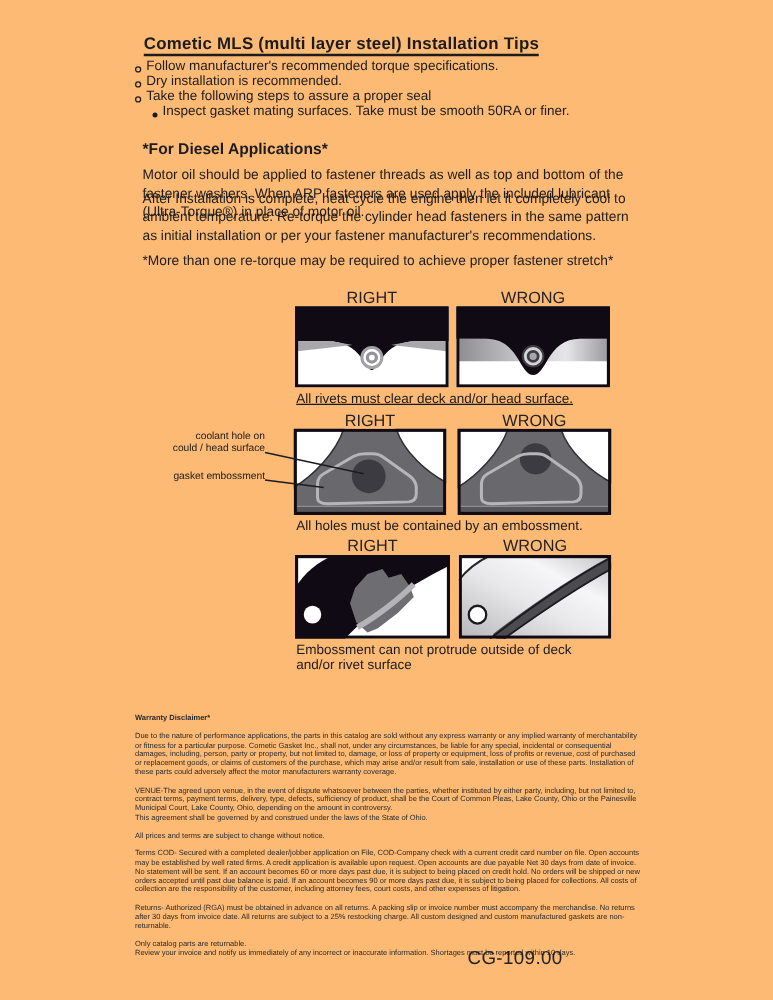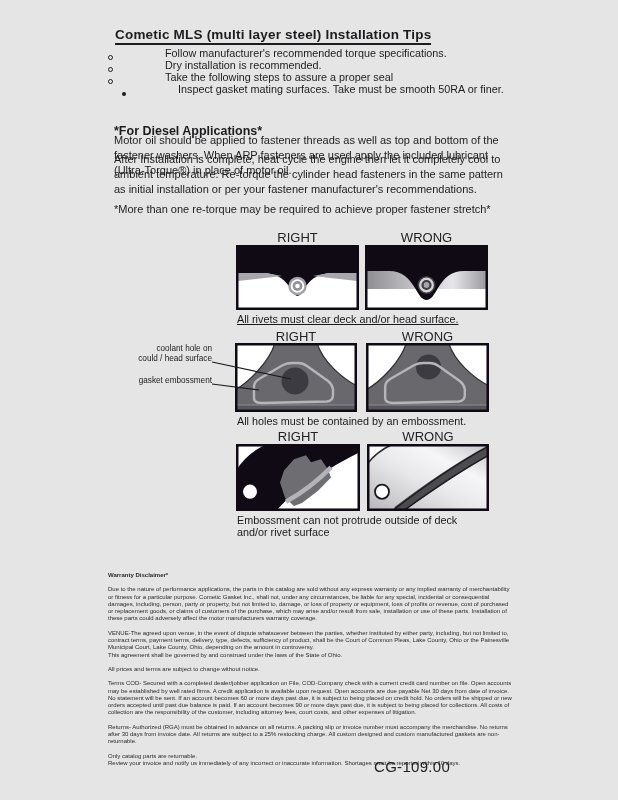--- a/index.html
+++ b/index.html
@@ -1,25 +1,25 @@
 <!DOCTYPE html>
 <html><head>
 <meta charset="utf-8">
 <style>
   html,body{margin:0;padding:0;background:#ffffff;}
-  .page{position:relative;width:618px;height:800px;background:#e5e5e5;
+  .page{position:relative;width:618px;height:800px;background:#fdba74;
         font-family:"Liberation Sans",sans-serif;color:#1c1c1e;overflow:hidden;}
   .title{position:absolute;left:115px;top:27px;font-size:13.5px;font-weight:bold;
          letter-spacing:.2px;border-bottom:2px solid #1c1c1e;padding-bottom:1px;}
   .bullets{position:absolute;left:108px;top:48px;width:420px;font-size:10.8px;line-height:11.9px;}
-  .brow{display:flex;align-items:flex-end;gap:48px;}
+  .brow{display:flex;align-items:center;}
   .brow.sub{margin-left:14px;}
   .mk-o{flex:none;width:3px;height:3px;border:1px solid #1c1c1e;border-radius:50%;margin:4px 4px 0 0;}
   .mk-f{flex:none;width:4px;height:4px;background:#1c1c1e;border-radius:50%;margin:4px 4px 0 0;}
-  .diesel-h{position:absolute;left:114px;top:124px;font-size:12.5px;font-weight:bold;}
+  .diesel-h{position:absolute;left:114px;top:112px;font-size:12.5px;font-weight:bold;}
   .para{position:absolute;left:114px;width:402px;font-size:11px;line-height:14.9px;}
   .p1{top:133px;} .p2{top:152px;} .pnote{top:202px;width:420px;}
   .dlab{position:absolute;width:123px;text-align:center;font-size:13px;color:#222226;}
   .dbox{position:absolute;width:123px;height:65px;}
   .dbox svg{display:block;width:100%;height:100%;}
   .dcap{position:absolute;font-size:10.8px;line-height:12.2px;color:#1a1a1c;}
   .sidelab{position:absolute;text-align:right;font-size:8.2px;line-height:10.4px;color:#1a1a1c;}
   .leader{position:absolute;pointer-events:none;}
   .fine{position:absolute;left:108px;top:572px;width:404px;font-size:6px;line-height:7.3px;color:#2a2a2c;}
   .fine p{margin:0 0 7px 0;} .fine p.tight{margin-bottom:0;}

